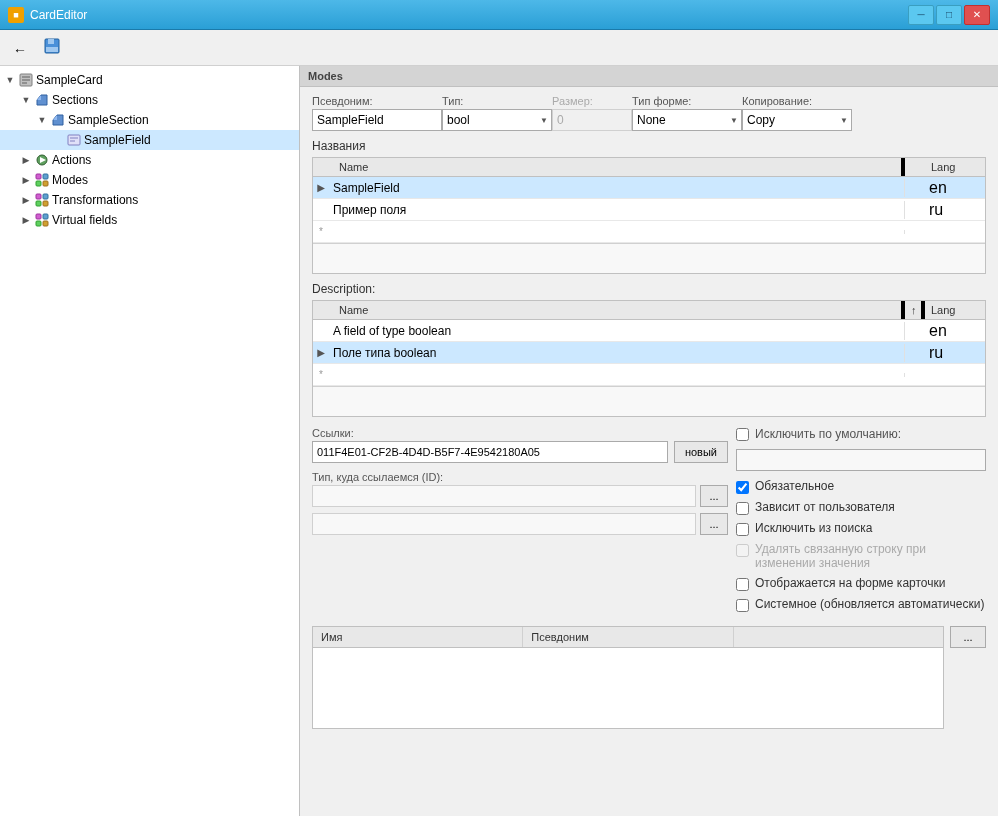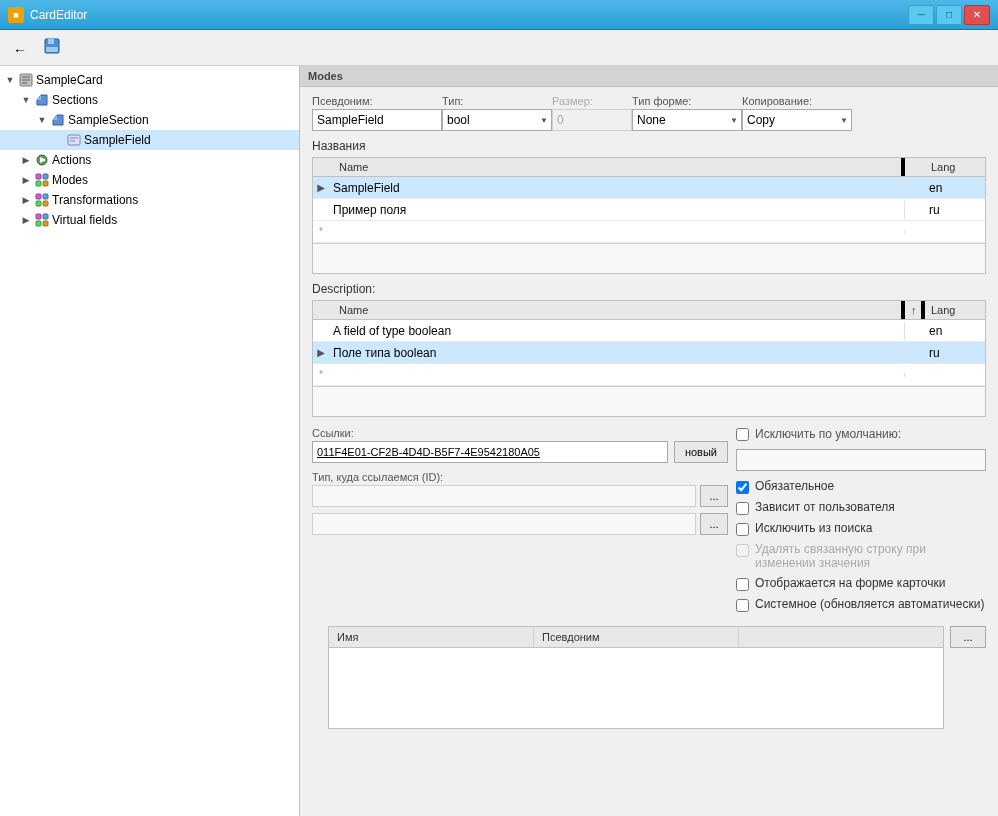--- a/index.html
+++ b/index.html
@@ -172,39 +172,38 @@
       border-bottom: 1px solid #e8e8e8;
       align-items: center;
       height: 22px;
     }
     .names-table-row:last-child { border-bottom: none; }
     .names-table-row.selected { background: #cce8ff; }
 
     .row-marker { width: 16px; text-align: center; font-size: 10px; color: #555; flex-shrink: 0; }
     .row-name { flex: 1; padding: 2px 4px; font-size: 12px; border-right: 1px solid #e0e0e0; overflow: hidden; }
     .row-sort { width: 20px; text-align: center; font-size: 10px; color: #888; border-right: 1px solid #e0e0e0; }
-    .row-lang { width: 60px; padding: 2px 4px; font-size: 12px; }
+    .row-lang { width: 60px; padding: 2px 4px; font-size: 16px; }
 
     .names-table-footer {
       background: #f8f8f8;
       border-top: 1px solid #d0d0d0;
       height: 30px;
     }
 
     .links-row { display: flex; align-items: center; gap: 6px; margin-bottom: 8px; }
 
     .links-input {
       flex: 1;
       height: 22px;
       border: 1px solid #aaa;
       background: white;
       padding: 0 4px;
       font-size: 11px;
       outline: none;
-      text-decoration: underline;
     }
 
     .btn-new {
       height: 22px;
       padding: 0 10px;
       background: #e8e8e8;
       border: 1px solid #aaa;
       font-size: 11px;
       cursor: pointer;
     }
@@ -260,21 +259,20 @@
       display: flex;
       gap: 6px;
       align-items: flex-start;
       padding: 0 12px 8px 12px;
     }
 
     .bottom-table-container {
       flex: 1;
       border: 1px solid #c0c0c0;
       background: white;
-      margin-left: 16px;
     }
 
     .bottom-table-btn {
       width: 36px;
       height: 22px;
       background: #e8e8e8;
       border: 1px solid #aaa;
       font-size: 11px;
       cursor: pointer;
       display: flex; align-items: center; justify-content: center;

